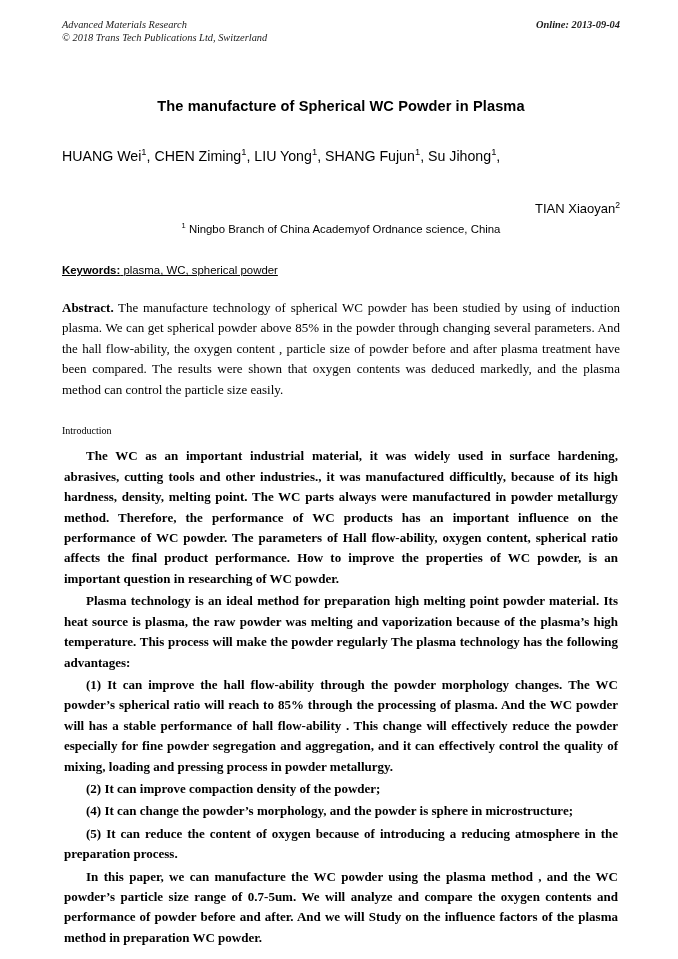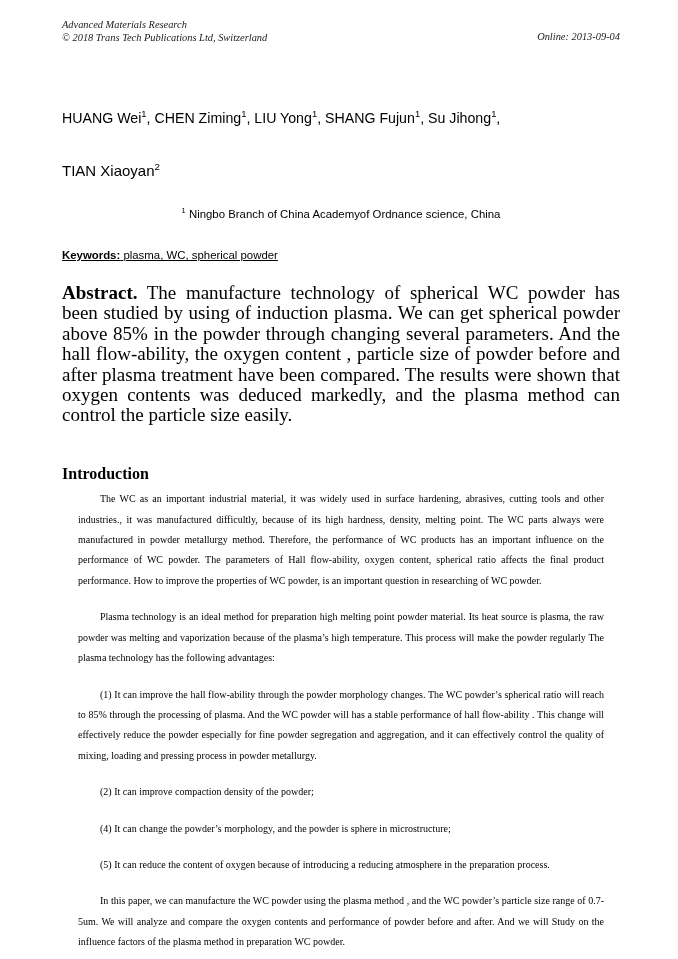--- a/index.html
+++ b/index.html
@@ -30,23 +30,24 @@
     font-size: 10.4px;
     line-height: 13.2px;
     color: #1a1a1a;
     height: 58px;
   }
   .masthead .left {
     display: block;
   }
   .masthead .online {
     position: absolute;
-    top: 12px;
+    top: 0;
     right: 0;
     white-space: nowrap;
+    font-weight: bold;
   }
 
   
   .doc-title {
     margin-top: 22px;
     text-align: center;
     font-family: "Liberation Sans", sans-serif;
     font-weight: bold;
     font-size: 14.6px;
     letter-spacing: 0.1px;
@@ -55,34 +56,33 @@
 
   
   .authors {
     margin-top: 32px;
     font-family: "Liberation Sans", sans-serif;
     font-size: 14.2px;
     line-height: 20px;
   }
   .authors-2 {
     margin-top: 33px;
-    text-align: left;
+    text-align: right;
     font-family: "Liberation Sans", sans-serif;
-    font-size: 15px;
+    font-size: 13px;
     line-height: 20px;
   }
   sup {
     font-size: 0.66em;
     vertical-align: super;
     line-height: 0;
   }
 
   
   .affiliations {
-    margin-top: 23px;
     text-align: center;
     font-family: "Liberation Sans", sans-serif;
     font-size: 11.4px;
     line-height: 21px;
   }
   .affiliations .aff-line {
     display: block;
   }
 
   
@@ -94,59 +94,61 @@
     text-decoration: underline;
   }
   .keywords .kw-label {
     font-weight: bold;
   }
 
   
   .abstract {
     margin-top: 20px;
     text-align: justify;
-    font-size: 19px;
+    font-size: 13px;
     line-height: 20.4px;
     text-justify: inter-word;
   }
   .abstract .ab-label {
     font-weight: bold;
   }
 
   
   .section-head {
-    margin-top: 38px;
-    font-weight: bold;
-    font-size: 16px;
+    margin-top: 21px;
+    font-weight: normal;
+    font-size: 10px;
     line-height: 20.4px;
   }
   .body-text p {
-    margin: 16px;
+    margin: 2px;
     text-align: justify;
-    font-size: 10px;
+    font-size: 13px;
     line-height: 20.4px;
+    font-weight: bold;
   }
   .body-text p.indent {
     text-indent: 22px;
   }
   .body-text p.first {
     margin-top: 5px;
   }
 </style>
 </head>
 <body>
 
 <div class="page">
 
   <div class="masthead">
     <span class="left">Advanced Materials Research</span>
     <span class="left">© 2018 Trans Tech Publications Ltd, Switzerland</span>
     <span class="online">Online: 2013-09-04</span>
   </div>
 
+  <div class="doc-title">The manufacture of Spherical WC Powder in Plasma</div>
 
   <div class="authors">
     <span><span>HUANG Wei</span><sup>1</sup><span>, </span></span><span><span>CHEN Ziming</span><sup>1</sup><span>, </span></span><span><span>LIU Yong</span><sup>1</sup><span>, </span></span><span><span>SHANG Fujun</span><sup>1</sup><span>, </span></span><span><span>Su Jihong</span><sup>1</sup><span>,</span></span>
   </div>
 
   <div class="authors-2">
     <span><span>TIAN Xiaoyan</span><sup>2</sup></span>
   </div>
 
   <div class="affiliations">

